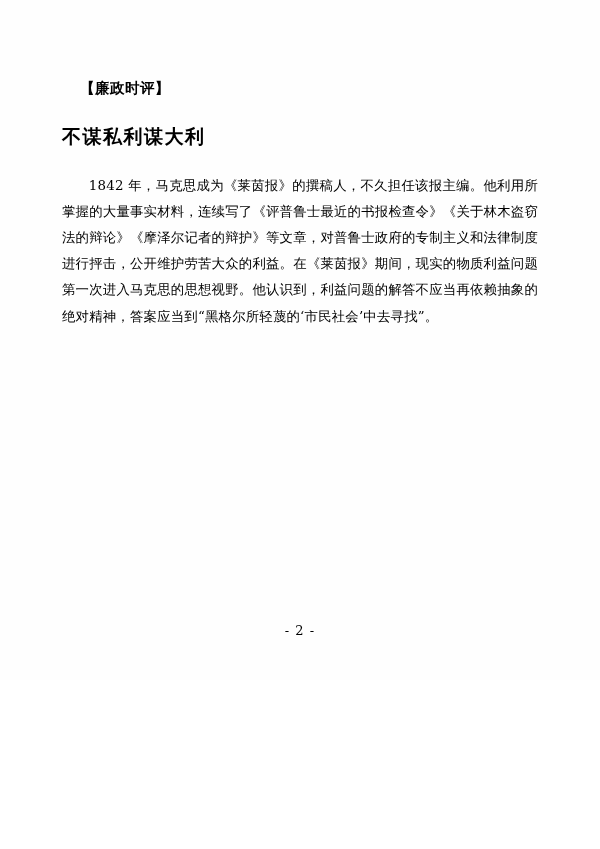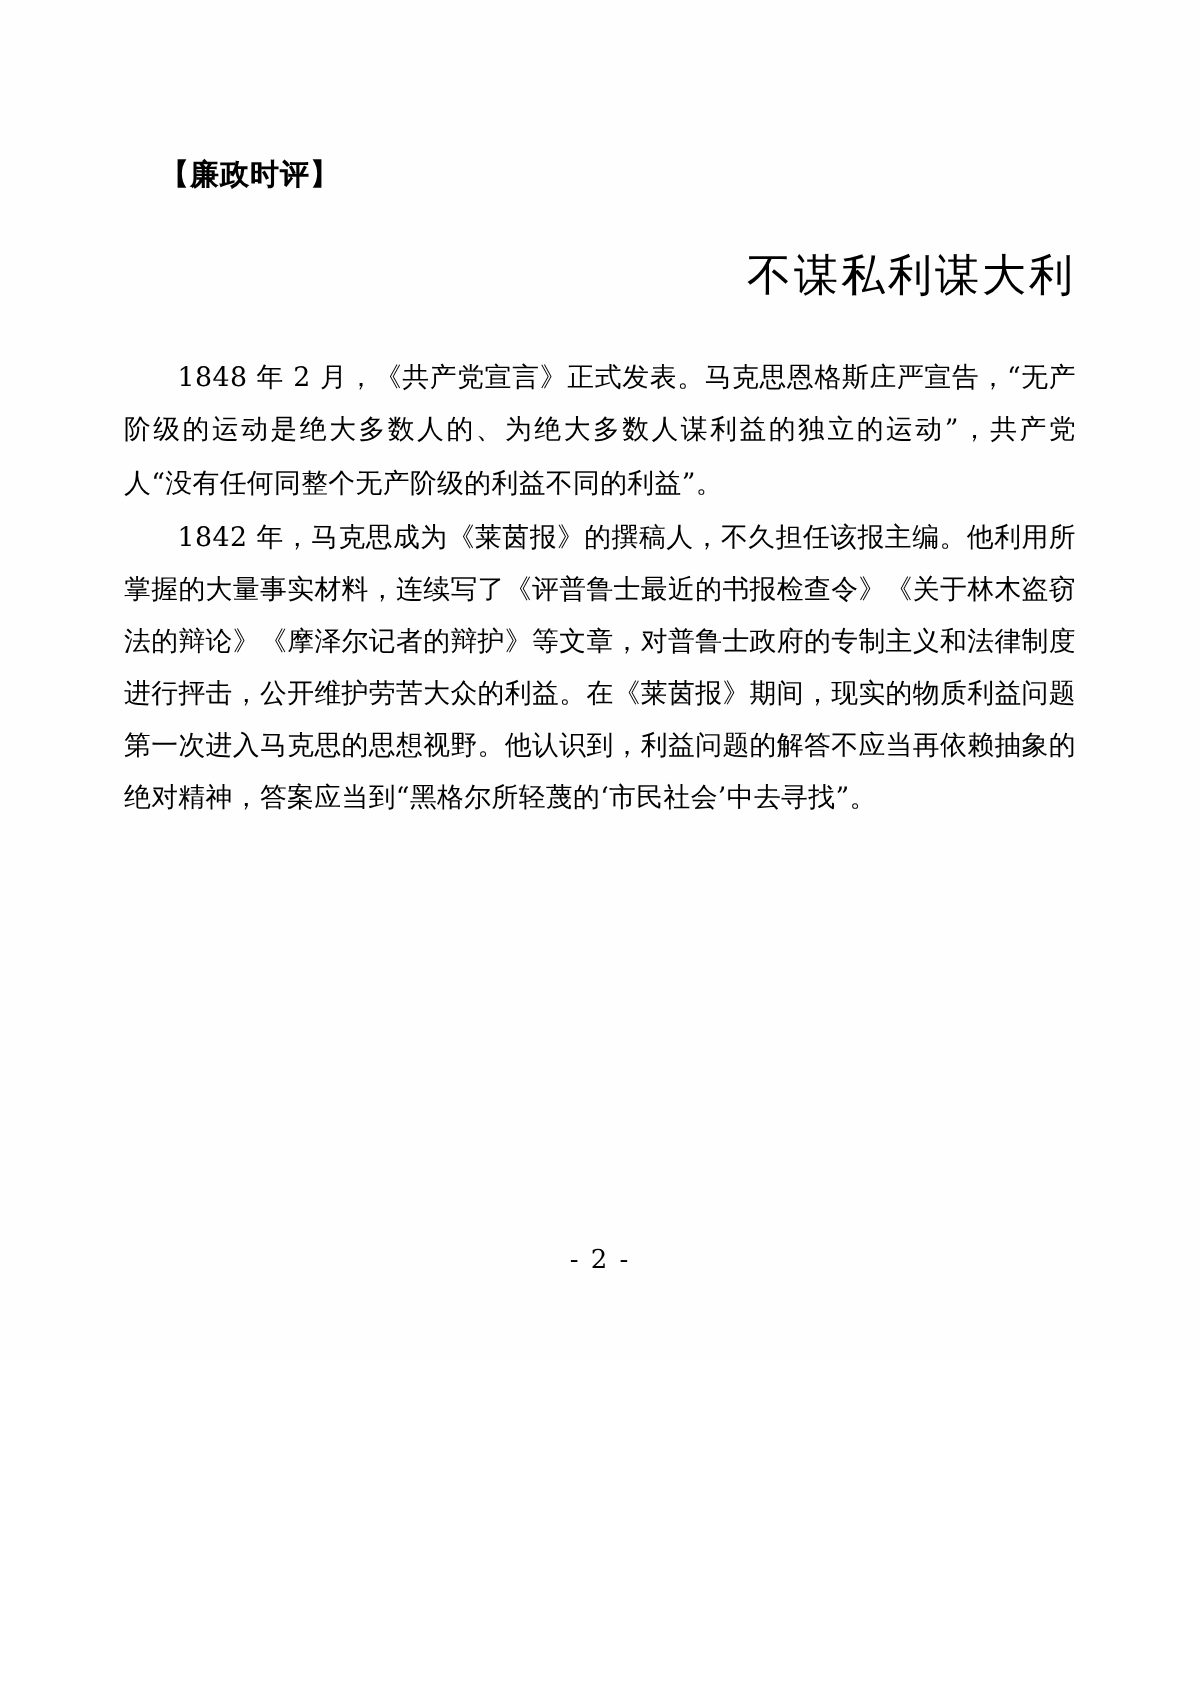--- a/index.html
+++ b/index.html
@@ -23,23 +23,23 @@
     background: #fefefe;
   }
   .category {
     font-size: 14.5px;
     font-weight: bold;
     letter-spacing: 0.5px;
     margin: 0 0 24px 18px;
     line-height: 1.4;
   }
   .doc-title {
-    text-align: right;
-    font-size: 22px;
-    font-weight: normal;
+    text-align: left;
+    font-size: 19px;
+    font-weight: bold;
     letter-spacing: 1.5px;
     margin: 0 0 22px 0;
     line-height: 1.5;
   }
   .body-text p {
     margin: 0 0 1px 0;
     font-size: 13.4px;
     line-height: 1.95;
     text-align: justify;
     text-indent: 2em;
@@ -59,19 +59,18 @@
 </head>
 <body>
 
 <div class="page">
 
   <div class="category">【廉政时评】</div>
 
   <h1 class="doc-title">不谋私利谋大利</h1>
 
   <div class="body-text">
-    <p>1848 年 2 月，《共产党宣言》正式发表。马克思恩格斯庄严宣告，“无产阶级的运动是绝大多数人的、为绝大多数人谋利益的独立的运动”，共产党人“没有任何同整个无产阶级的利益不同的利益”。</p>
     <p>1842 年，马克思成为《莱茵报》的撰稿人，不久担任该报主编。他利用所掌握的大量事实材料，连续写了《评普鲁士最近的书报检查令》《关于林木盗窃法的辩论》《摩泽尔记者的辩护》等文章，对普鲁士政府的专制主义和法律制度进行抨击，公开维护劳苦大众的利益。在《莱茵报》期间，现实的物质利益问题第一次进入马克思的思想视野。他认识到，利益问题的解答不应当再依赖抽象的绝对精神，答案应当到“黑格尔所轻蔑的‘市民社会’中去寻找”。</p>
   </div>
 
   <div class="page-number">- 2 -</div>
 
 </div>
 
 </body></html>

